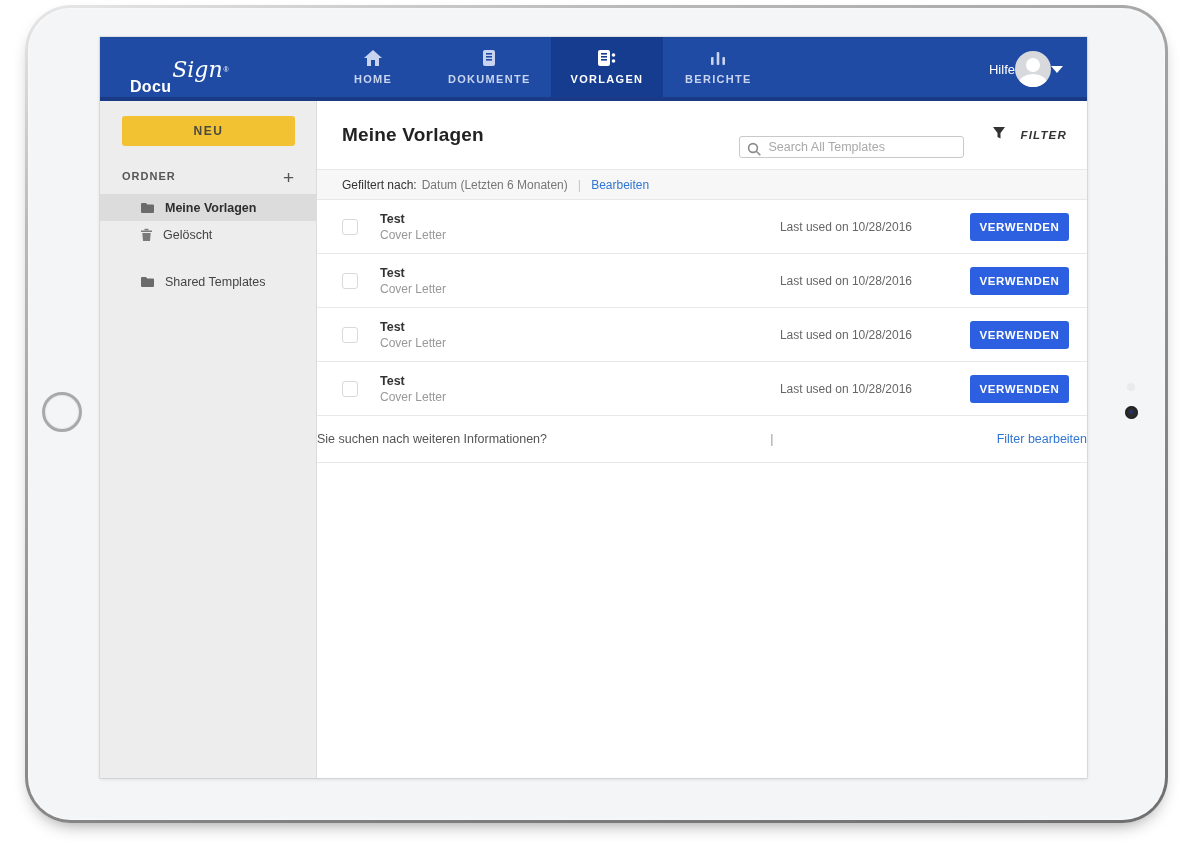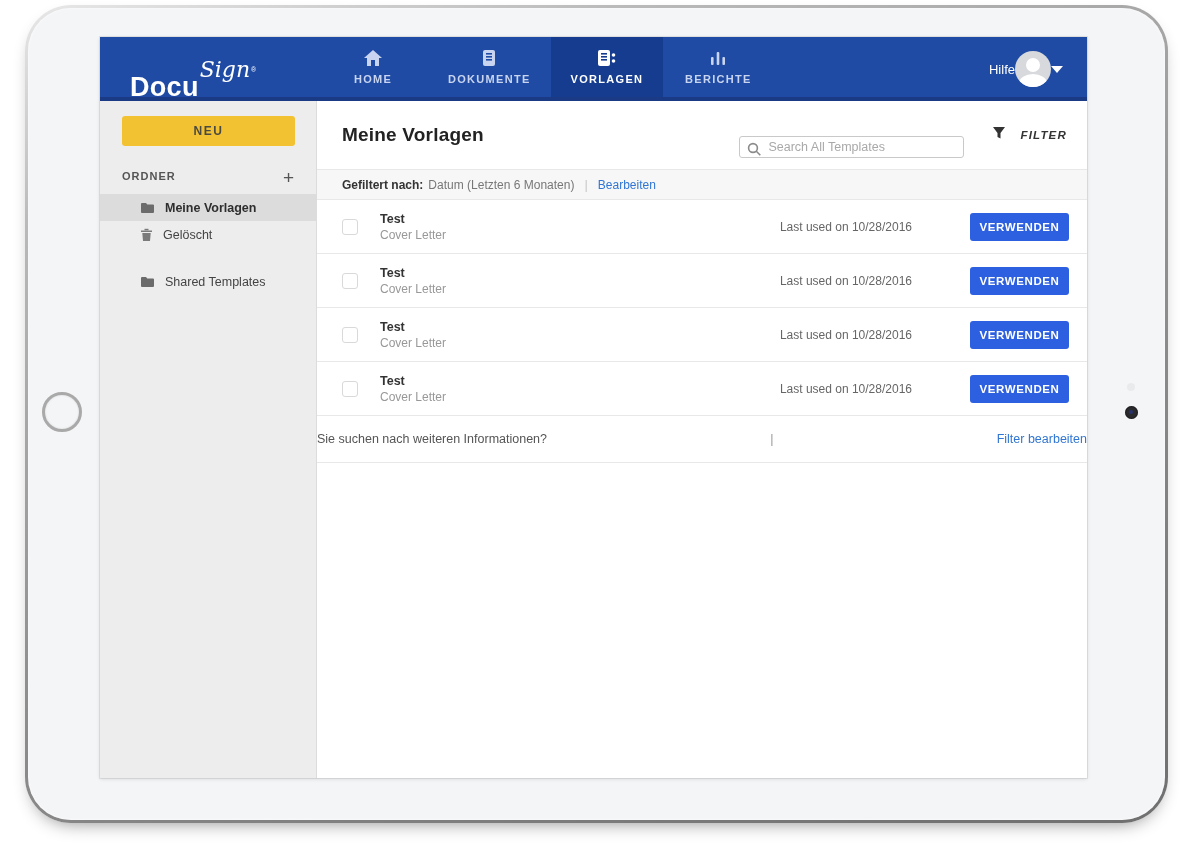--- a/index.html
+++ b/index.html
@@ -49,21 +49,21 @@
     position:absolute; left:0; top:0; right:0; height:64px;
     background:#1f4ba4; display:flex; align-items:stretch;
   }
   .nav::after{ 
     content:""; position:absolute; left:0; right:0; bottom:0; height:4px;
     background:#1a3a85;
   }
   .logo{
     display:flex; align-items:center; padding-left:30px; width:218px; color:#fff;
   }
-  .logo .docu{ font-weight:bold; font-size:27px; letter-spacing:.3px;margin-top:36px; }
+  .logo .docu{ font-weight:bold; font-size:16px; letter-spacing:.3px;margin-top:36px; }
   .logo .sign{ font-family:"DejaVu Serif", serif; font-style:italic; font-size:22px; margin-left:1px; }
   .logo .reg{ font-size:7px; vertical-align:sub; margin-left:1px; }
 
   .tabs{ display:flex; height:57px; }
   .tab{
     position:relative; z-index:0; height:64px; min-width:110px; padding:0 20px;
     display:flex; flex-direction:column; align-items:center; justify-content:flex-start;
     cursor:pointer; color:#c9d5f0;
   }
   .tab .t-icon{ margin-top:11px; height:20px; display:flex; align-items:center; }
@@ -138,21 +138,21 @@
   .search-icon{ position:absolute; left:8px; top:6px; }
   .filter-button{
     display:flex; align-items:center; gap:14px; margin-left:28px; cursor:pointer;font-style:italic;
   }
   .filter-button .f-label{ font-size:11.5px; font-weight:bold; letter-spacing:1.2px; color:#333; }
 
   .filter-bar{
     height:31px; background:#f7f7f8; border-top:1px solid #e8e8e9; border-bottom:1px solid #e8e8e9;
     display:flex; align-items:center; padding-left:25px; font-size:12px;
   }
-  .filter-bar .fb-prefix{ font-weight:bold; color:#333; }
+  .filter-bar .fb-prefix{ font-weight:normal; color:#333; }
   .filter-bar .fb-value{ color:#777; margin-left:5px; }
   .filter-bar .fb-sep{ color:#c9c9c9; margin:0 10px; font-size:13px; }
   .filter-bar .fb-edit{ color:#3076d2; cursor:pointer; }
 
   .template-row{
     height:54px; border-bottom:1px solid #e8e8e9;
     display:flex; align-items:center; padding:0 18px 0 25px;
   }
   .checkbox{
     width:16px; height:16px; border:1px solid #d9d9d9; border-radius:3px;

